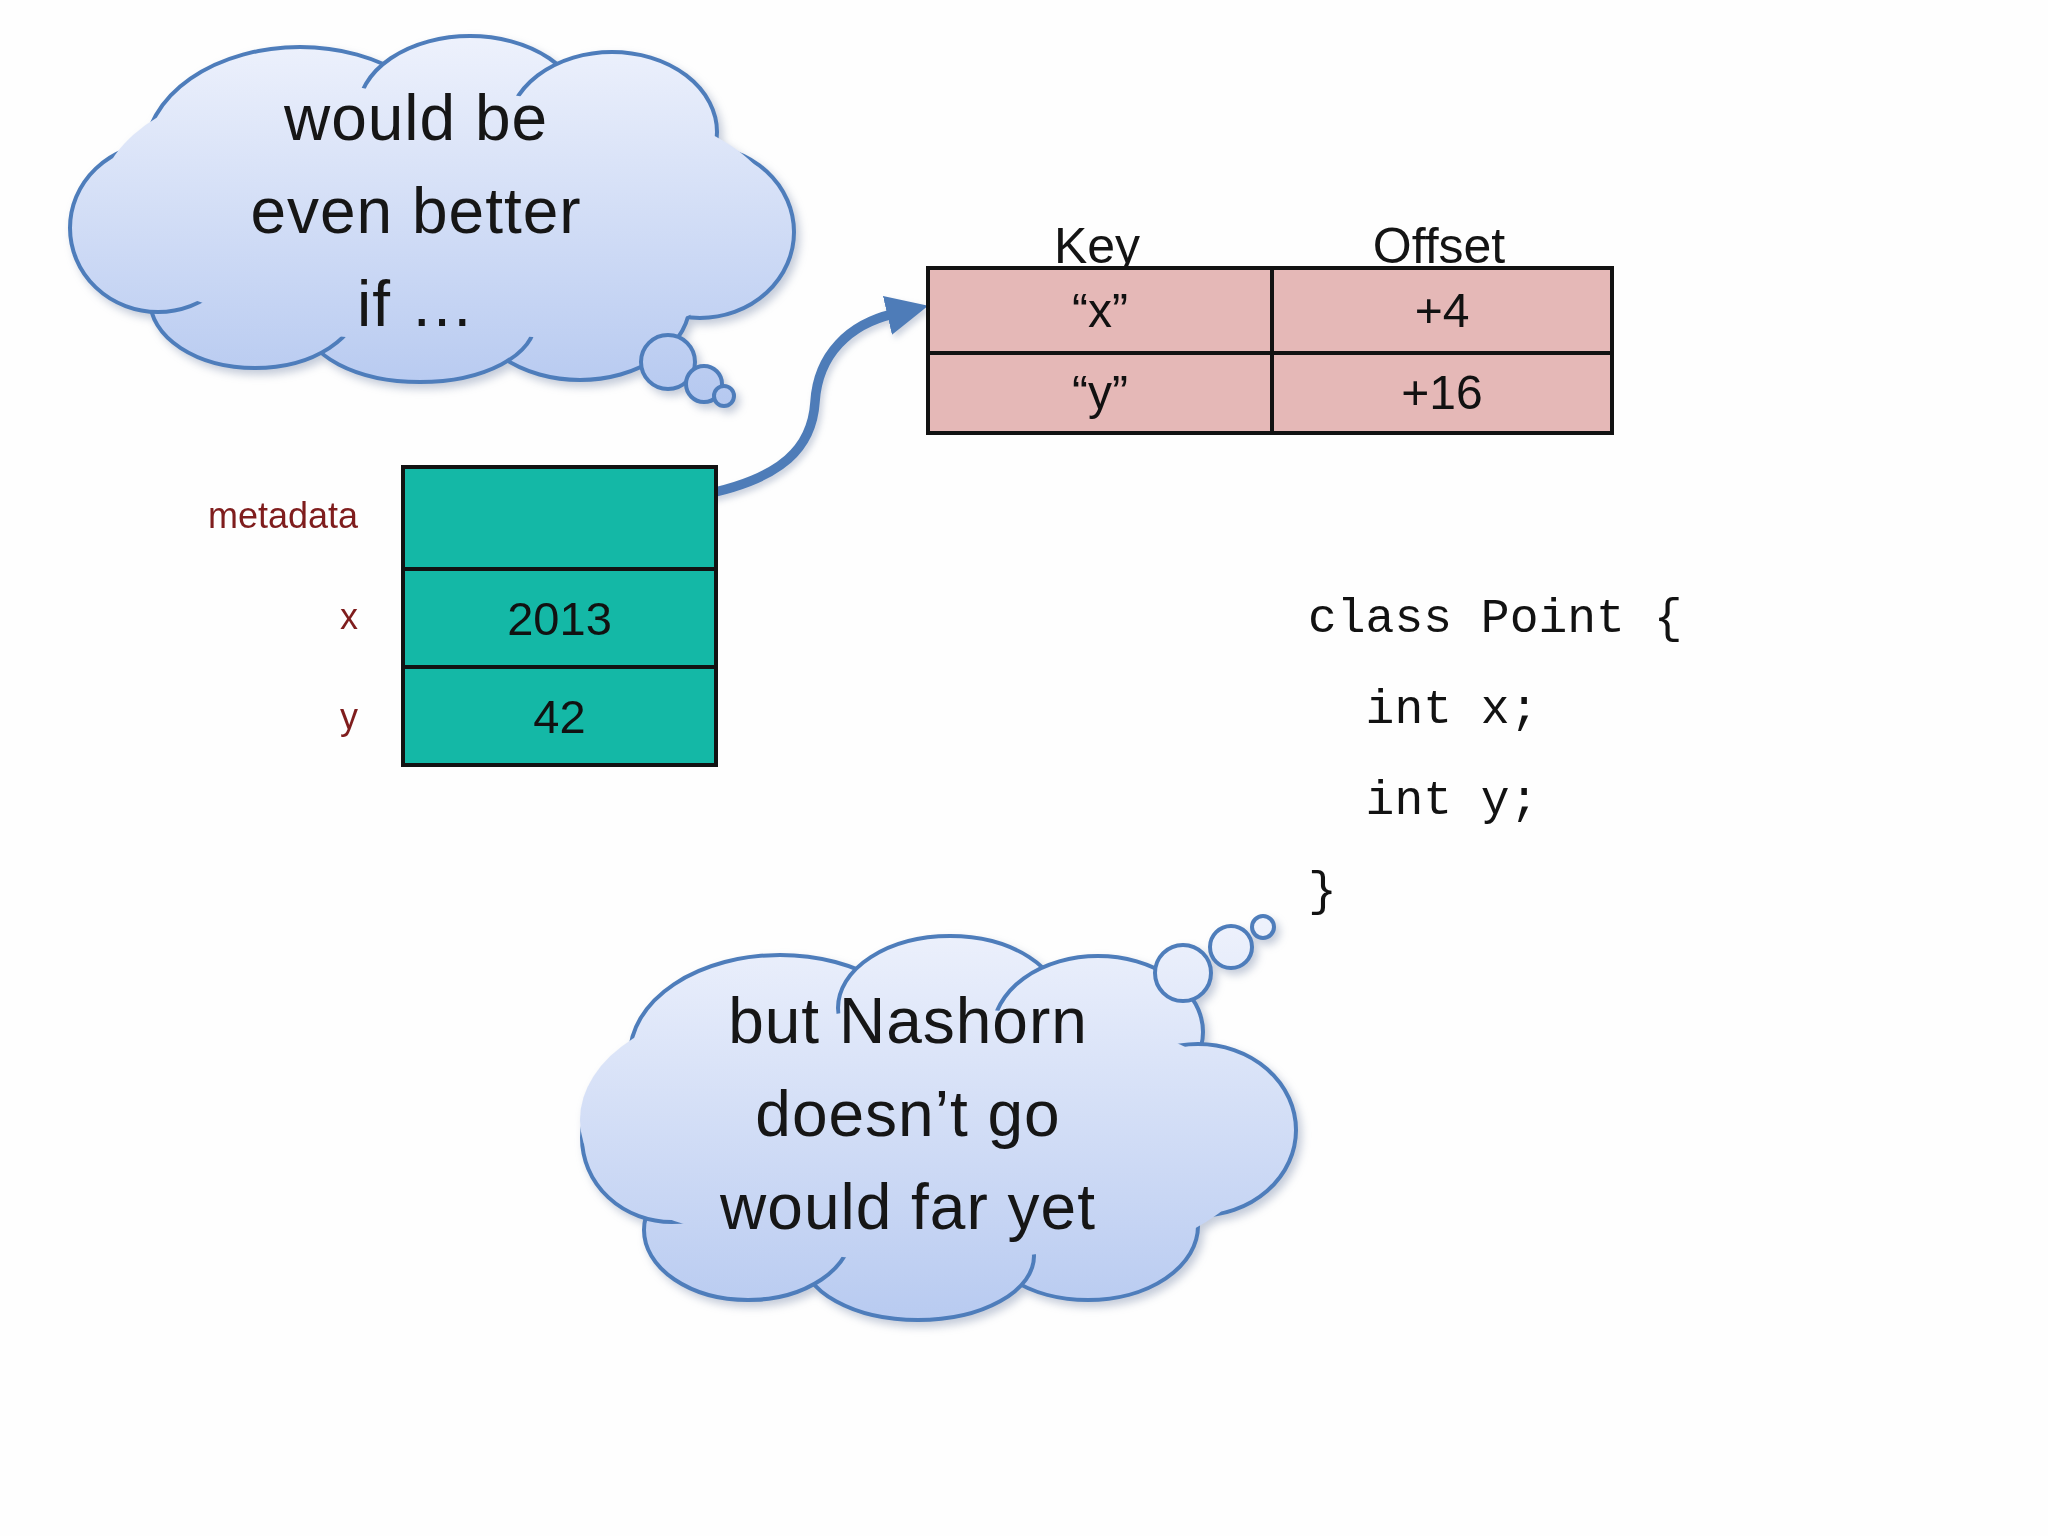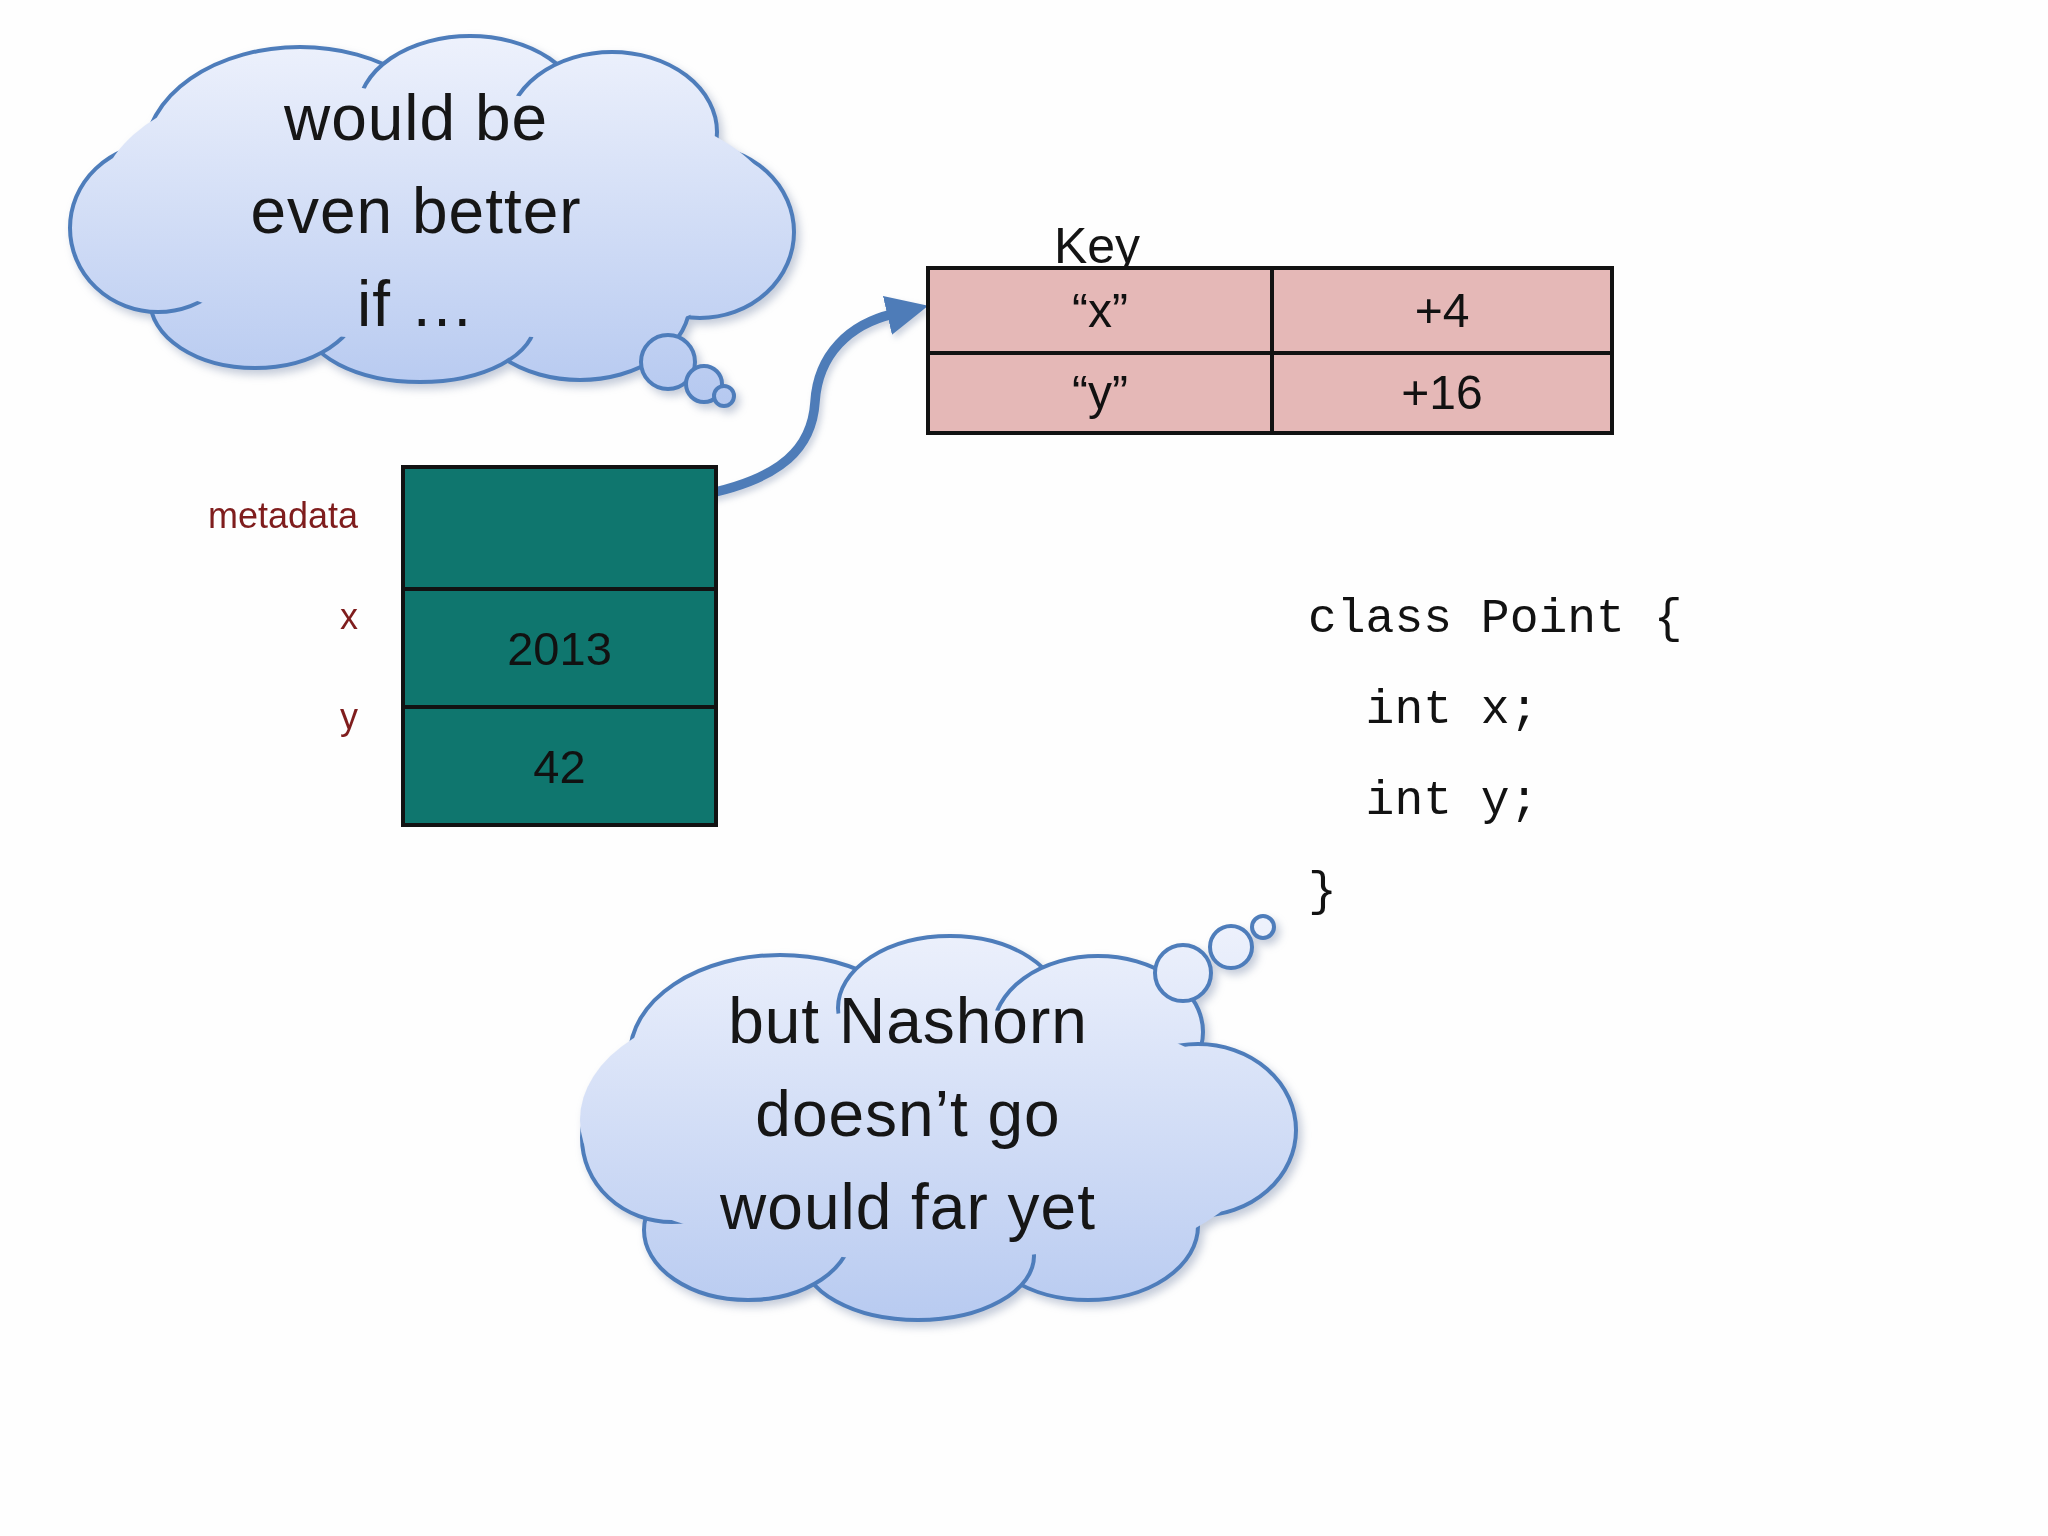--- a/index.html
+++ b/index.html
@@ -41,22 +41,22 @@
   }
   .map-cell{
     display:flex;align-items:center;justify-content:center;
     font-size:48px;box-sizing:border-box;
   }
   .map-cell.bl{border-left:4px solid #121212;}
   .map-cell.bt{border-top:4px solid #121212;}
 
   
   .obj-table{
-    position:absolute;left:401px;top:465px;width:317px;height:362px;
-    box-sizing:border-box;border:4px solid #121212;background:#0f766e;
+    position:absolute;left:401px;top:465px;width:317px;height:302px;
+    box-sizing:border-box;border:4px solid #121212;background:#14b8a6;
     display:grid;grid-template-rows:1fr 1fr 1fr;
   }
   .obj-cell{
     display:flex;align-items:center;justify-content:center;
     font-size:47px;box-sizing:border-box;
   }
   .obj-cell.bt{border-top:4px solid #121212;}
 
   .obj-label{
     position:absolute;left:104px;width:270px;height:100px;
@@ -151,20 +151,21 @@
     <div>if …</div>
   </div>
 
   <div class="cloud-text bottom">
     <div>but Nashorn</div>
     <div>doesn’t go</div>
     <div>would far yet</div>
   </div>
 
   <div class="map-header key">Key</div>
+  <div class="map-header offset">Offset</div>
 
   <div class="map-table">
     <div class="map-cell">“x”</div>
     <div class="map-cell bl">+4</div>
     <div class="map-cell bt">“y”</div>
     <div class="map-cell bl bt">+16</div>
   </div>
 
   <div class="obj-table">
     <div class="obj-cell"></div>

